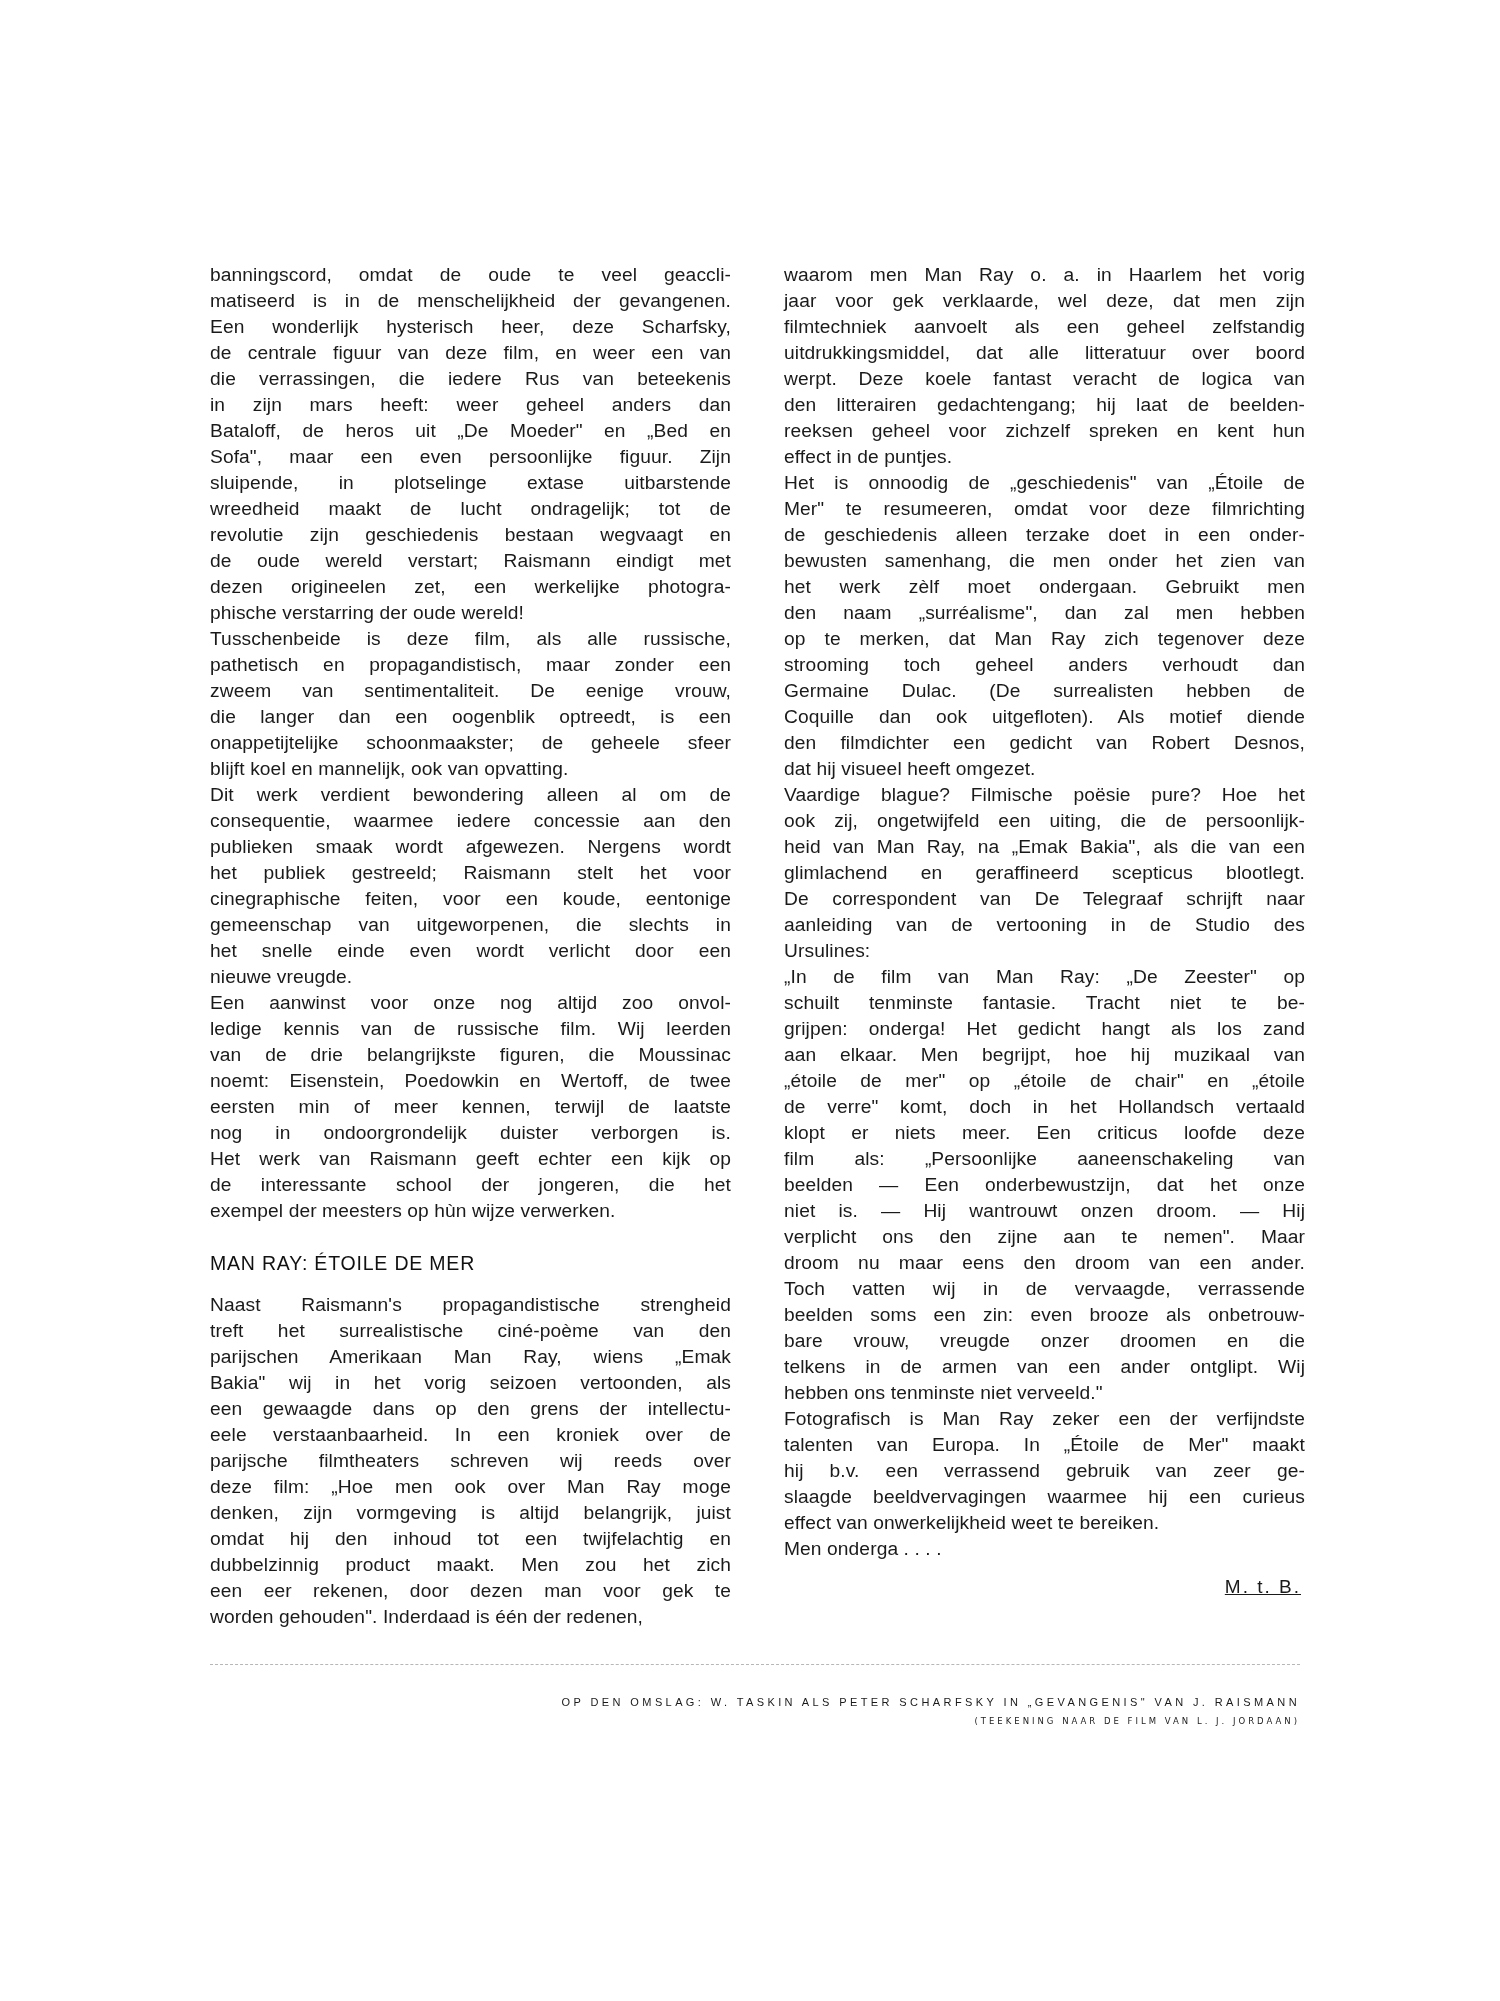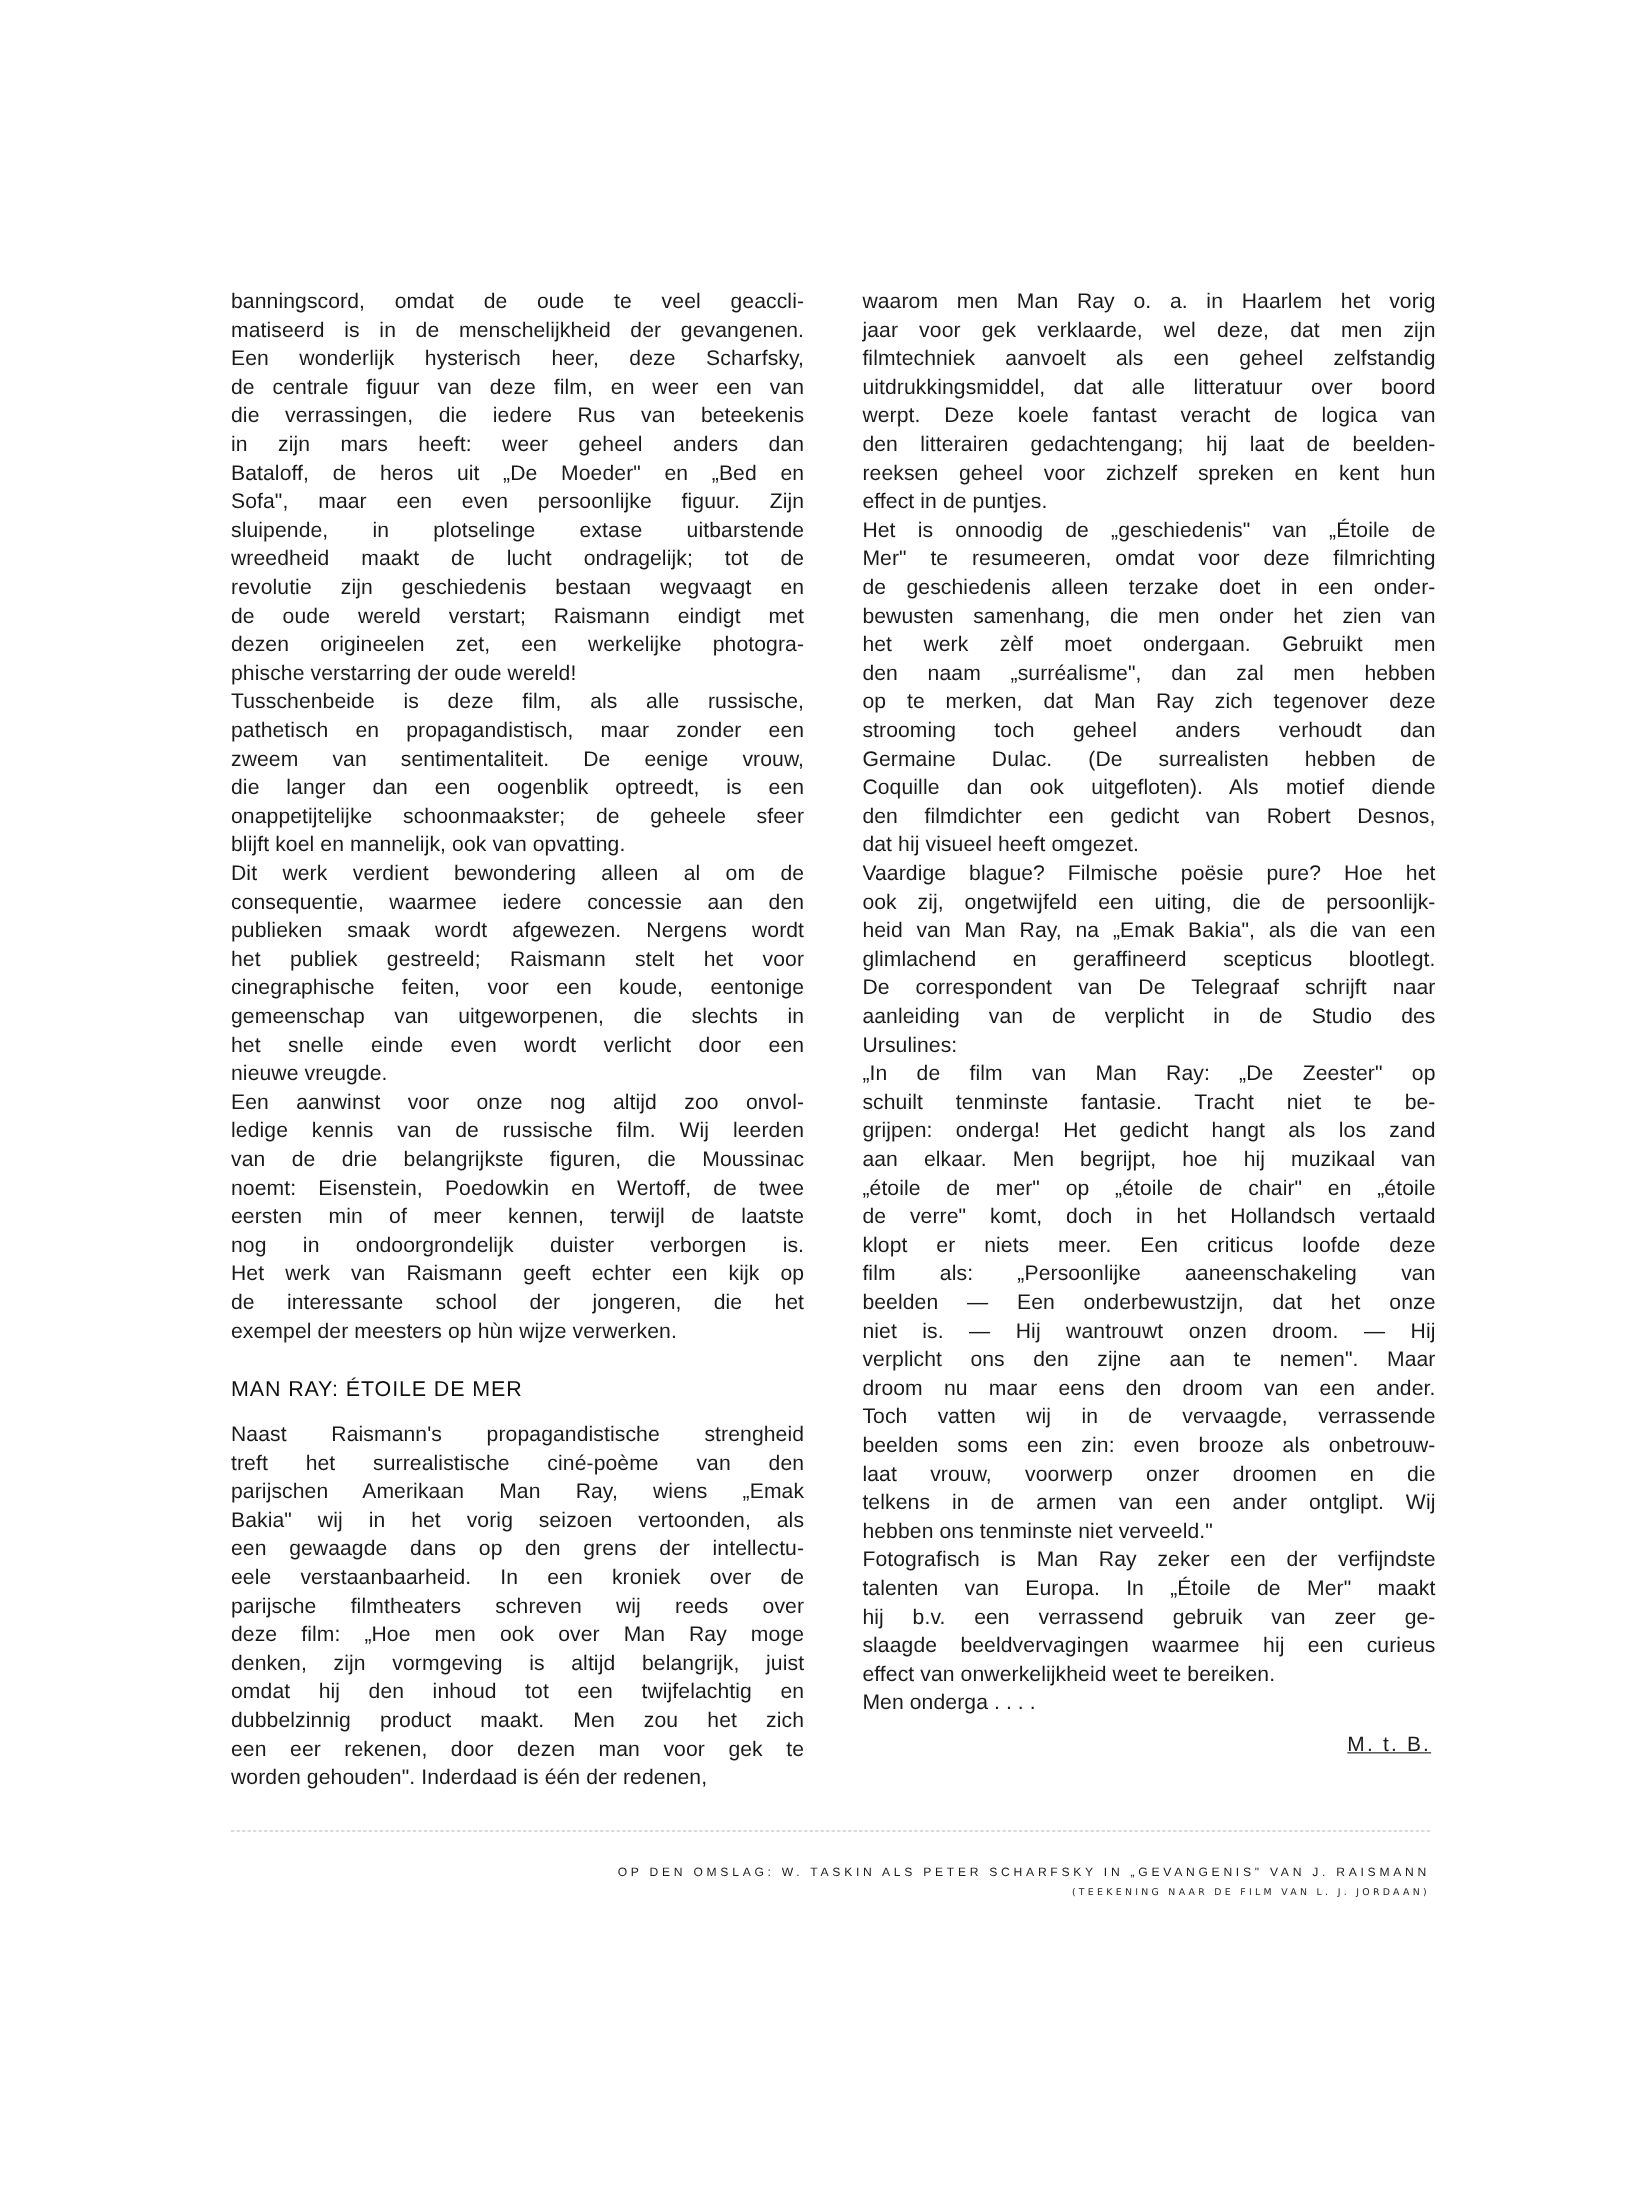--- a/index.html
+++ b/index.html
@@ -103,37 +103,37 @@
       <span class="line">strooming toch geheel anders verhoudt dan</span>
       <span class="line">Germaine Dulac. (De surrealisten hebben de</span>
       <span class="line">Coquille dan ook uitgefloten). Als motief diende</span>
       <span class="line">den filmdichter een gedicht van Robert Desnos,</span>
       <span class="line last">dat hij visueel heeft omgezet.</span>
       <span class="line">Vaardige blague? Filmische poësie pure? Hoe het</span>
       <span class="line">ook zij, ongetwijfeld een uiting, die de persoonlijk-</span>
       <span class="line">heid van Man Ray, na „Emak Bakia", als die van een</span>
       <span class="line">glimlachend en geraffineerd scepticus blootlegt.</span>
       <span class="line">De correspondent van De Telegraaf schrijft naar</span>
-      <span class="line">aanleiding van de verplicht in de Studio des</span>
+      <span class="line">aanleiding van de vertooning in de Studio des</span>
       <span class="line last">Ursulines:</span>
       <span class="line">„In de film van Man Ray: „De Zeester" op</span>
       <span class="line">schuilt tenminste fantasie. Tracht niet te be-</span>
       <span class="line">grijpen: onderga! Het gedicht hangt als los zand</span>
       <span class="line">aan elkaar. Men begrijpt, hoe hij muzikaal van</span>
       <span class="line">„étoile de mer" op „étoile de chair" en „étoile</span>
       <span class="line">de verre" komt, doch in het Hollandsch vertaald</span>
       <span class="line">klopt er niets meer. Een criticus loofde deze</span>
       <span class="line">film als: „Persoonlijke aaneenschakeling van</span>
       <span class="line">beelden — Een onderbewustzijn, dat het onze</span>
       <span class="line">niet is. — Hij wantrouwt onzen droom. — Hij</span>
       <span class="line">verplicht ons den zijne aan te nemen". Maar</span>
       <span class="line">droom nu maar eens den droom van een ander.</span>
       <span class="line">Toch vatten wij in de vervaagde, verrassende</span>
       <span class="line">beelden soms een zin: even brooze als onbetrouw-</span>
-      <span class="line">laat vrouw, voorwerp onzer droomen en die</span>
+      <span class="line">bare vrouw, vreugde onzer droomen en die</span>
       <span class="line">telkens in de armen van een ander ontglipt. Wij</span>
       <span class="line last">hebben ons tenminste niet verveeld."</span>
       <span class="line">Fotografisch is Man Ray zeker een der verfijndste</span>
       <span class="line">talenten van Europa. In „Étoile de Mer" maakt</span>
       <span class="line">hij b.v. een verrassend gebruik van zeer ge-</span>
       <span class="line">slaagde beeldvervagingen waarmee hij een curieus</span>
       <span class="line last">effect van onwerkelijkheid weet te bereiken.</span>
       <span class="line last">Men onderga . . . .</span>
     </div>
   <div class="signature">M. t. B.</div>

